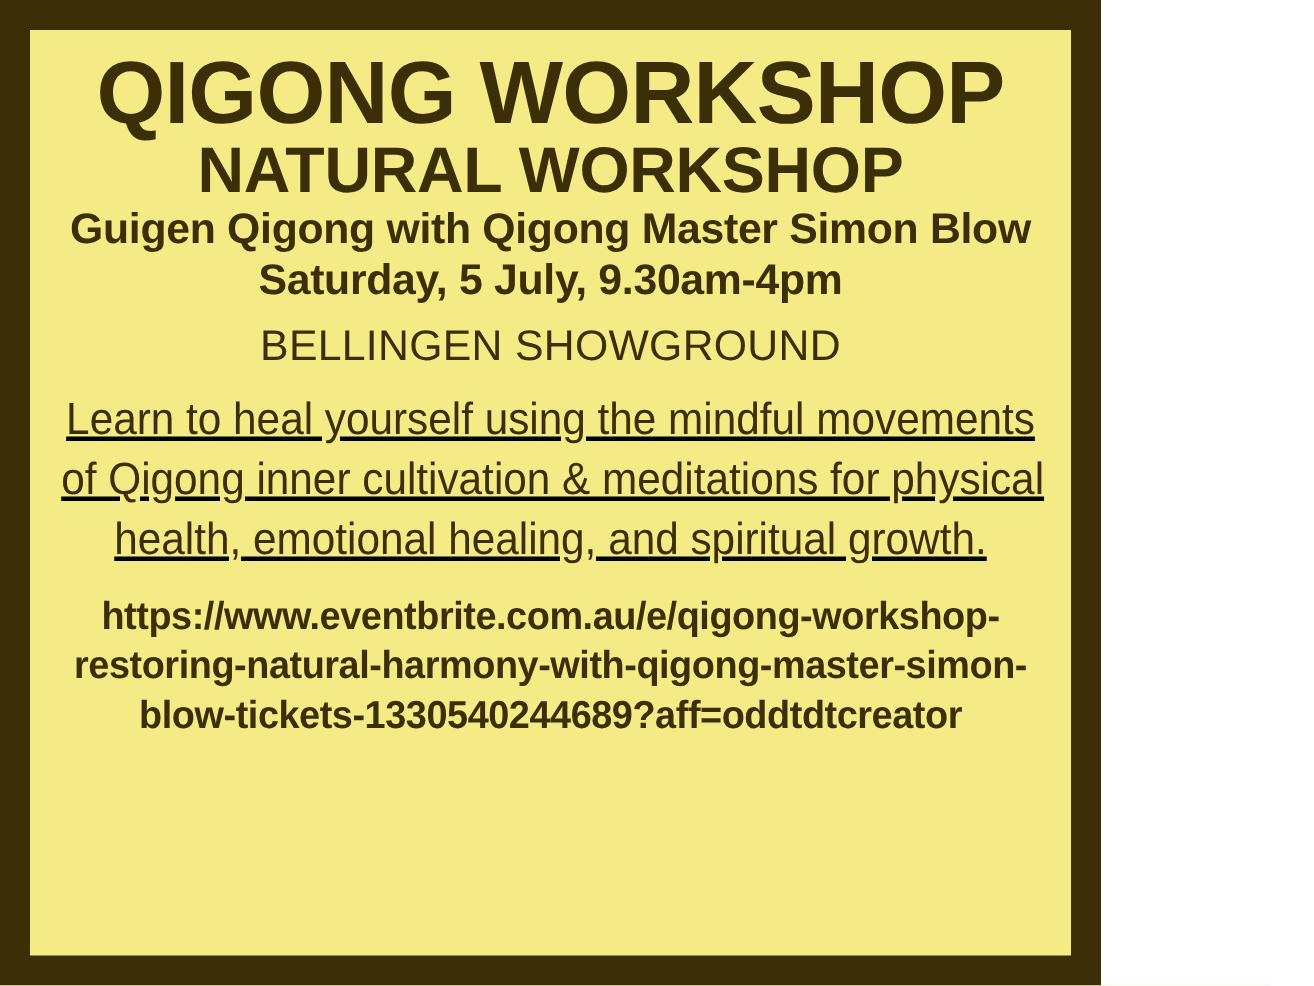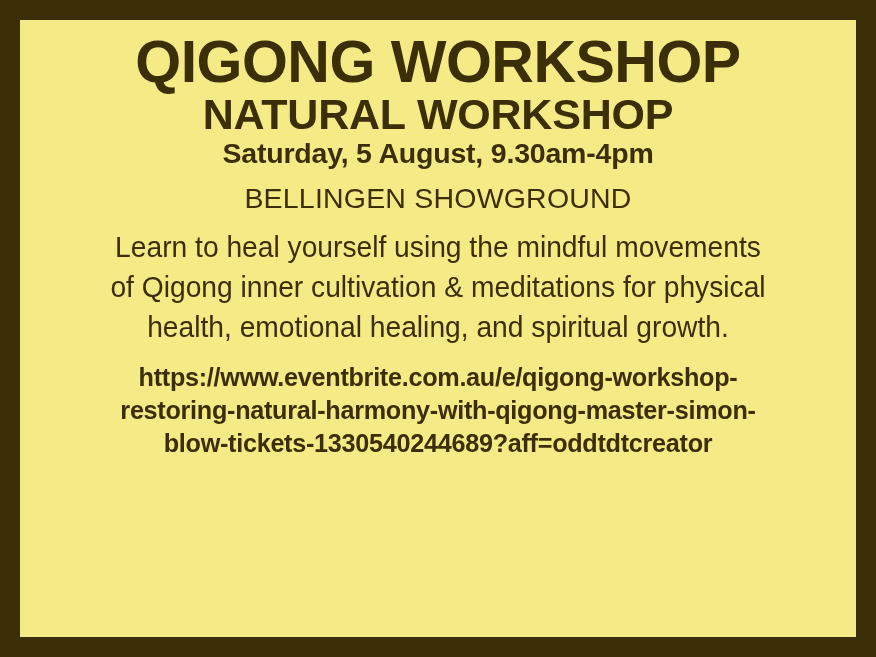--- a/index.html
+++ b/index.html
@@ -3,21 +3,21 @@
 <meta charset="utf-8">
 <style>
   html, body {
     margin: 0;
     padding: 0;
     background: #ffffff;
   }
 
   #poster {
     position: relative;
-    width: 876px;
+    width: 734px;
     height: 657px;
     box-sizing: border-box;
     background: #3c2e07;
     overflow: hidden;
   }
 
   #inner {
     position: absolute;
     left: 20px;
     top: 20px;
@@ -78,20 +78,21 @@
     font-size: 30px;
     font-weight: normal;
     line-height: 1.33;
     transform: scaleX(0.94);
     transform-origin: center center;
   }
 
   .body-block {
     margin-top: 12px;
     width: 100%;
+    text-decoration: underline;
   }
 
   .price-line,
   .booking-line {
     font-size: 30px;
     font-weight: normal;
     line-height: 1.36;
     transform: scaleX(0.96);
     transform-origin: center center;
   }
@@ -118,21 +119,22 @@
 </style>
 </head>
 <body>
 
 <div id="poster">
   <div id="inner">
 
     <div class="line headline-1">QIGONG WORKSHOP</div>
     <div class="line headline-2">NATURAL WORKSHOP</div>
 
-    <div class="line subhead">Saturday, 5 August, 9.30am-4pm</div>
+    <div class="line subhead">Guigen Qigong with Qigong Master Simon Blow</div>
+    <div class="line subhead">Saturday, 5 July, 9.30am-4pm</div>
 
     <div class="line venue">BELLINGEN SHOWGROUND</div>
 
     <div class="body-block">
       <div class="line body-line">Learn to heal yourself using the mindful movements</div>
       <div class="line body-line">of Qigong inner cultivation &amp; meditations for physical</div>
       <div class="line body-line">health, emotional healing, and spiritual growth.</div>
     </div>
 
 

